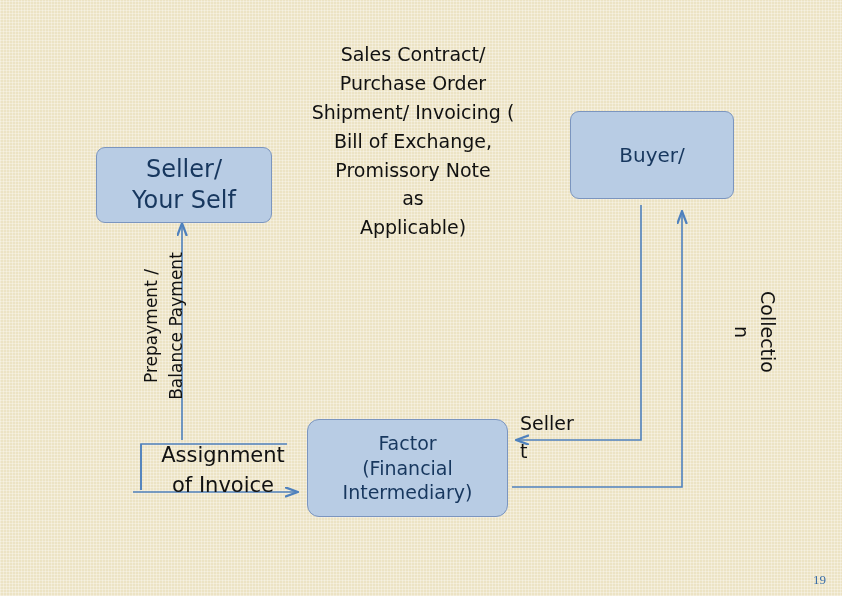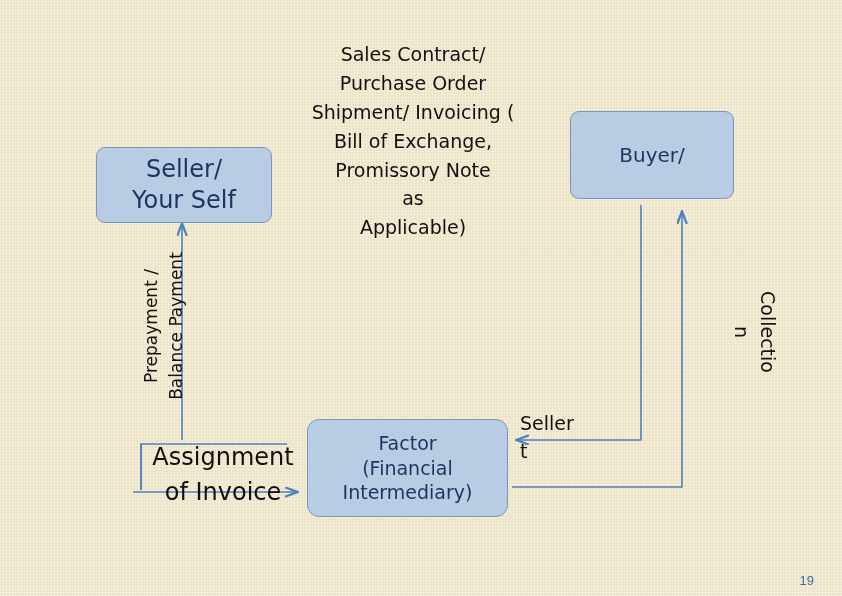--- a/index.html
+++ b/index.html
@@ -74,21 +74,21 @@
     border-radius: 12px;
   }
   #contract-label {
     left: 268px; top: 40px; width: 290px;
     font-size: 19px;
     line-height: 1.52;
     color: #111;
   }
   #assignment-label {
     left: 133px; top: 440px; width: 180px;
-    font-size: 24px;
+    font-size: 21px;
     line-height: 1.45;
     color: #111;
   }
   #payment-label {
     left: 520px; top: 410px; width: 110px;
     font-size: 19px;
     line-height: 1.45;
     text-align: left;
     color: #111;
   }
@@ -105,25 +105,25 @@
     left: 640px; top: 262px;
     width: 140px;
     font-size: 19px;
     line-height: 1.35;
     transform: rotate(90deg);
     transform-origin: 70px 70px;
     color: #111;
   }
   #page-number {
     position: absolute;
-    right: 28px;
+    right: 16px;
     bottom: 8px;
     font-size: 13px;
     color: #3a6ea8;
-    font-family: Liberation Sans, sans-serif;
+    font-family: Liberation Serif, serif;
   }
 </style>
 </head>
 <body>
 
 <div id="slide">
 
   <svg class="arrow-svg" viewBox="0 0 842 596">
     <defs>
       <marker id="arrowhead" markerWidth="9" markerHeight="9" refX="7.5" refY="3" orient="auto">

